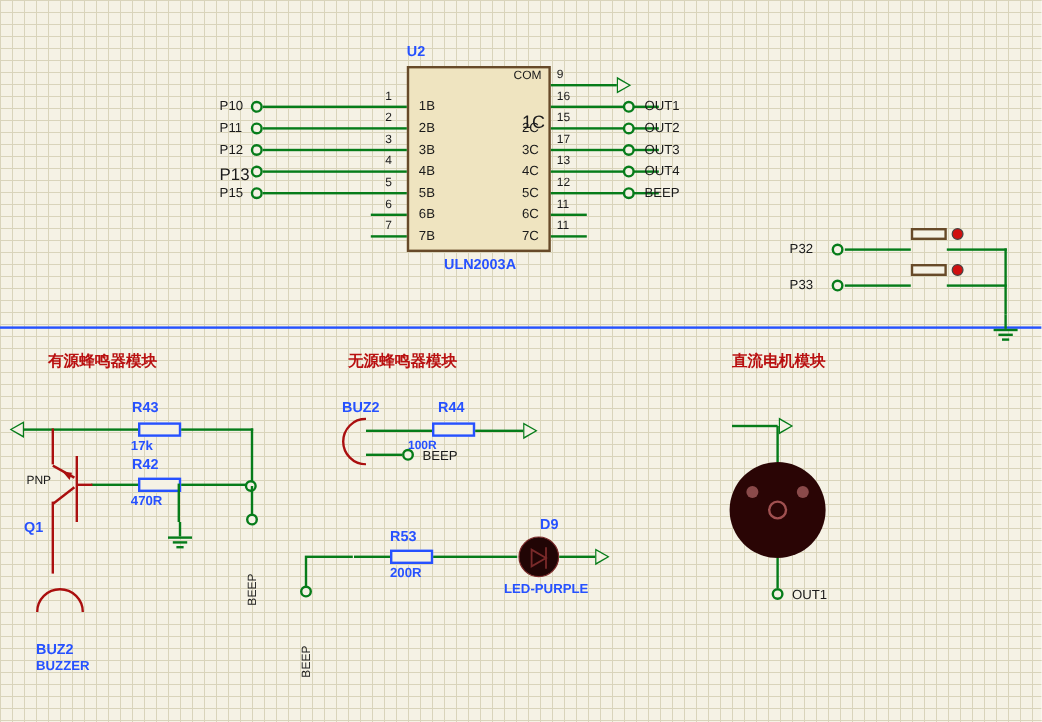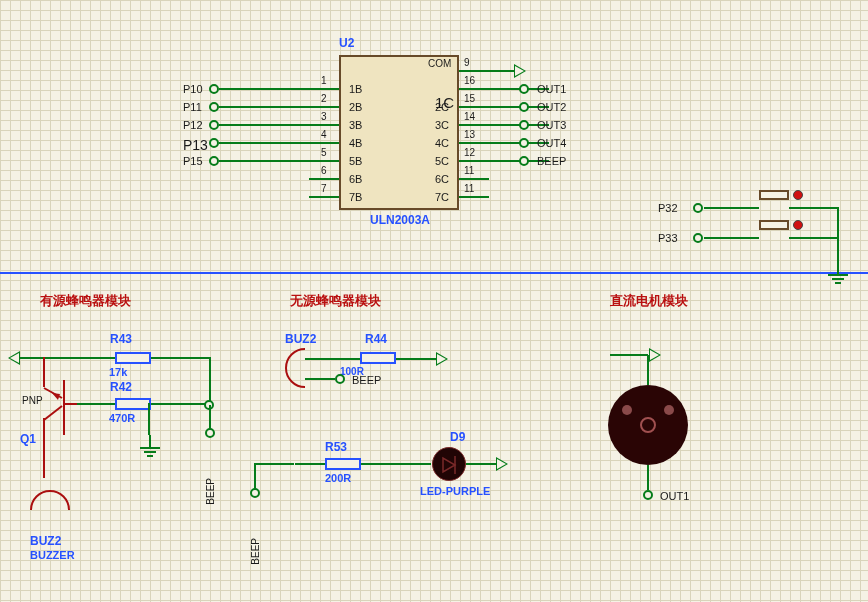--- a/index.html
+++ b/index.html
@@ -114,21 +114,21 @@
   <div class="abs" style="top:36px">
     <div class="wire" style="left:0;top:5px;width:90px;height:2px"></div>
     <div class="abs term-ring" style="left:60px;top:1px"></div>
     <span class="pin abs" style="left:5px;top:-8px">15</span>
     <span class="abs dark" style="left:-24px;top:0;font-size:11px">2C</span>
     <span class="abs dark" style="left:78px;top:0;font-size:11px">OUT2</span>
   </div>
   <div class="abs" style="top:54px">
     <div class="wire" style="left:0;top:5px;width:90px;height:2px"></div>
     <div class="abs term-ring" style="left:60px;top:1px"></div>
-    <span class="pin abs" style="left:5px;top:-8px">14</span>
+    <span class="pin abs" style="left:5px;top:-8px">17</span>
     <span class="abs dark" style="left:-24px;top:0;font-size:11px">3C</span>
     <span class="abs dark" style="left:78px;top:0;font-size:11px">OUT3</span>
   </div>
   <div class="abs" style="top:72px">
     <div class="wire" style="left:0;top:5px;width:90px;height:2px"></div>
     <div class="abs term-ring" style="left:60px;top:1px"></div>
     <span class="pin abs" style="left:5px;top:-8px">13</span>
     <span class="abs dark" style="left:-24px;top:0;font-size:11px">4C</span>
     <span class="abs dark" style="left:78px;top:0;font-size:11px">OUT4</span>
   </div>

